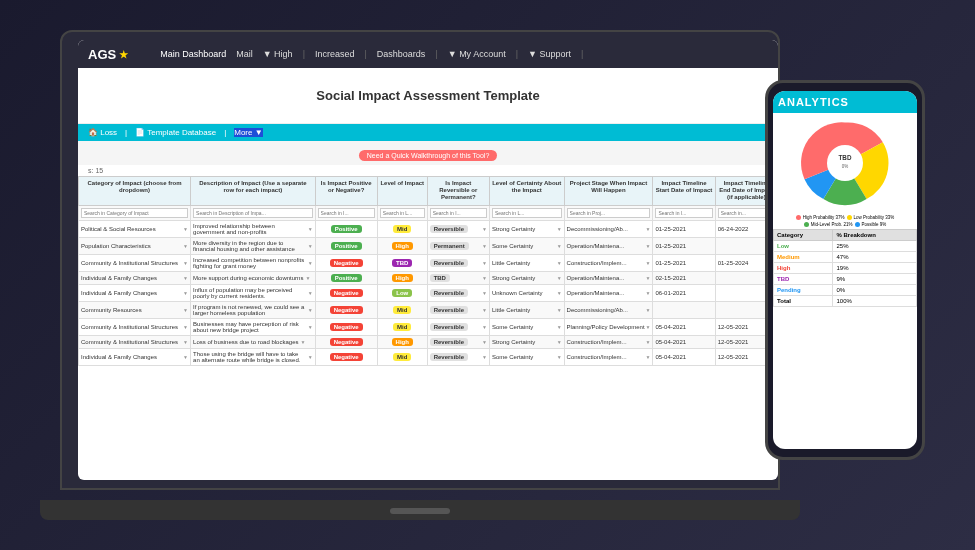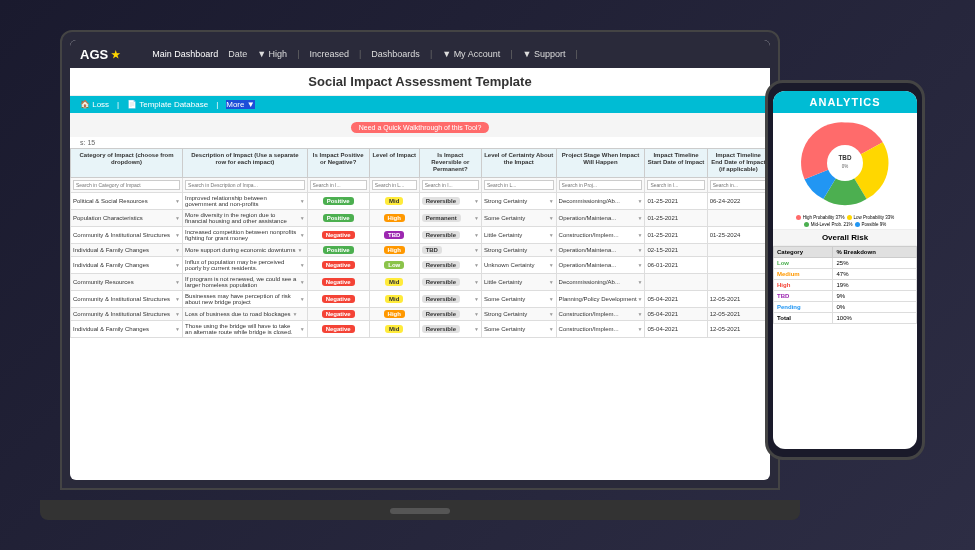--- a/index.html
+++ b/index.html
@@ -44,20 +44,21 @@
       padding: 8px;
       border: 2px solid #444;
     }
 
     .laptop-screen {
       width: 100%;
       height: 100%;
       background: #fff;
       border-radius: 6px;
       overflow: hidden;
+      margin-left: 8px;
     }
 
     .laptop-base {
       position: absolute;
       bottom: 0;
       left: -20px;
       width: 760px;
       height: 20px;
       background: #333;
       border-radius: 0 0 8px 8px;
@@ -140,21 +141,21 @@
     }
 
     .nav-divider {
       color: #666;
       font-size: 9px;
     }
 
     .page-title {
       background: #fff;
       text-align: center;
-      padding: 6px;
+      padding: 20px;
       font-size: 13px;
       font-weight: bold;
       color: #333;
       border-bottom: 1px solid #eee;
     }
 
     .breadcrumb-bar {
       background: #00bcd4;
       display: flex;
       align-items: center;
@@ -275,21 +276,21 @@
 
     .dropdown-arrow {
       font-size: 5px;
       color: #999;
     }
 
     
     .analytics-header {
       background: #00bcd4;
       color: #fff;
-      text-align: center;
+      text-align: left;
       padding: 5px;
       font-size: 11px;
       font-weight: bold;
       letter-spacing: 1px;
     }
 
     .pie-container {
       position: relative;
       width: 100%;
       padding: 5px;
@@ -374,21 +375,21 @@
     <div class="laptop-body">
       <div class="laptop-screen">
 
         <div class="nav-bar">
           <div class="logo">
             <span>AGS</span>
             <span class="logo-star">★</span>
           </div>
           <div class="nav-items">
             <span class="nav-item active">Main Dashboard</span>
-            <span class="nav-item">Date</span>
+            <span class="nav-item">Mail</span>
             <span class="nav-item">▼ High</span>
             <span class="nav-divider">|</span>
             <span class="nav-item">Increased</span>
             <span class="nav-divider">|</span>
             <span class="nav-item">Dashboards</span>
             <span class="nav-divider">|</span>
             <span class="nav-item">▼ My Account</span>
             <span class="nav-divider">|</span>
             <span class="nav-item">▼ Support</span>
             <span class="nav-divider">|</span>
@@ -807,21 +808,20 @@
         <div class="legend-item">
           <div class="legend-dot" style="background:#4caf50"></div>
           <span style="font-size:4.5px">Mid-Level Prob. 21%</span>
         </div>
         <div class="legend-item">
           <div class="legend-dot" style="background:#2196f3"></div>
           <span style="font-size:4.5px">Possible 9%</span>
         </div>
       </div>
 
-      <div class="overall-risk-title">Overall Risk</div>
 
       <table class="risk-table">
         <thead>
           <tr>
             <th>Category</th>
             <th>% Breakdown</th>
           </tr>
         </thead>
         <tbody id="risk-table-body">
         <tr>

